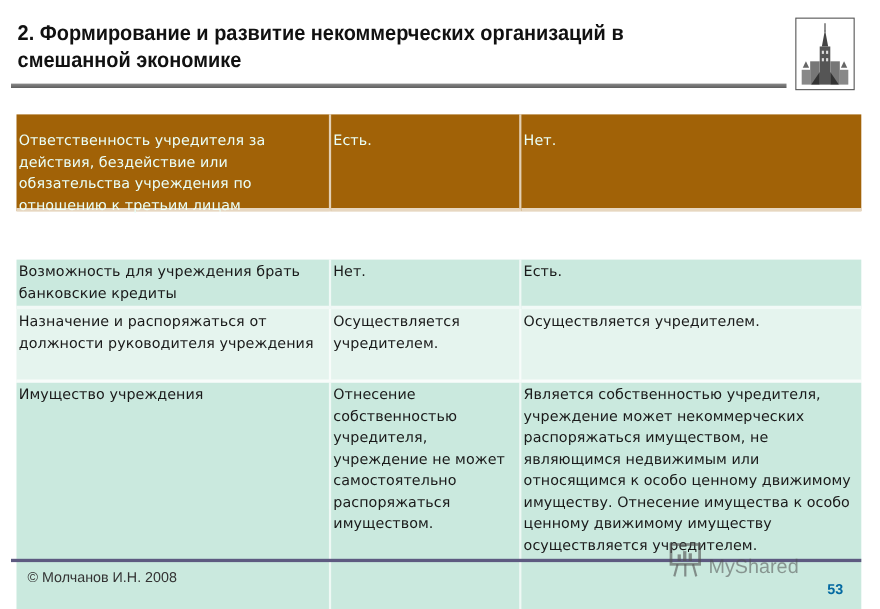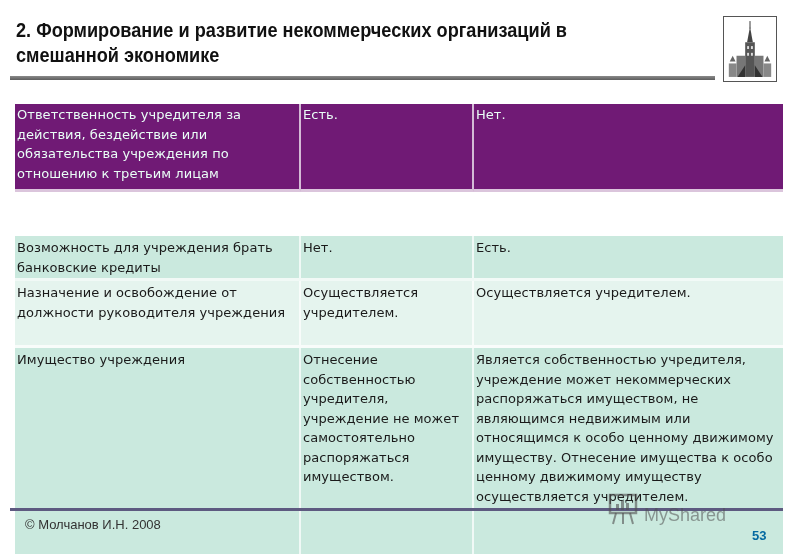--- a/index.html
+++ b/index.html
@@ -26,21 +26,21 @@
       position: absolute; left: 15px; top: 104px; width: 768px;
       display: grid; grid-template-columns: 286px 173px 309px;
     }
     .cell {
       font-family: "DejaVu Sans", sans-serif; font-size: 13px; line-height: 19.5px;
       padding: 0 2px 0 2px; letter-spacing: 0.05px;
       border-right: 2px solid rgba(255,255,255,0.7);
       border-bottom: 3px solid rgba(255,255,255,0.75);
     }
     .cell:nth-child(3n) { border-right: none; }
-    .row-h .cell { background: #701a75; color: #eafff7; height: 88px; padding-top: 1px; }
+    .row-h .cell { background: #a16207; color: #eafff7; height: 88px; padding-top: 15px; }
     .row-1 .cell { background: #cae9de; height: 45px; padding-top: 2px; margin-top: 44px; }
     .row-2 .cell { background: #e5f4ee; height: 67px; padding-top: 2px; }
     .row-3 .cell { background: #cae9de; height: 211px; padding-top: 2px; }
     .row { display: contents; }
 
     .bottom-rule {
       position: absolute; left: 10px; top: 508px; width: 773px; height: 3px;
       background: #5d5a80;
     }
     .footer-left {
@@ -88,21 +88,21 @@
     <div class="cell">Ответственность учредителя за действия, бездействие или обязательства учреждения по отношению к третьим лицам</div>
     <div class="cell">Есть.</div>
     <div class="cell">Нет.</div>
   </div>
   <div class="row row-1">
     <div class="cell">Возможность для учреждения брать банковские кредиты</div>
     <div class="cell">Нет.</div>
     <div class="cell">Есть.</div>
   </div>
   <div class="row row-2">
-    <div class="cell">Назначение и освобождение от должности руководителя учреждения</div>
+    <div class="cell">Назначение и распоряжаться от должности руководителя учреждения</div>
     <div class="cell">Осуществляется учредителем.</div>
     <div class="cell">Осуществляется учредителем.</div>
   </div>
   <div class="row row-3">
     <div class="cell">Имущество учреждения</div>
     <div class="cell">Отнесение собственностью учредителя, учреждение не может самостоятельно распоряжаться имуществом.</div>
     <div class="cell">Является собственностью учредителя, учреждение может некоммерческих распоряжаться имуществом, не являющимся недвижимым или относящимся к особо ценному движимому имуществу. Отнесение имущества к особо ценному движимому имуществу осуществляется учредителем.</div>
   </div>
 </div>
 

